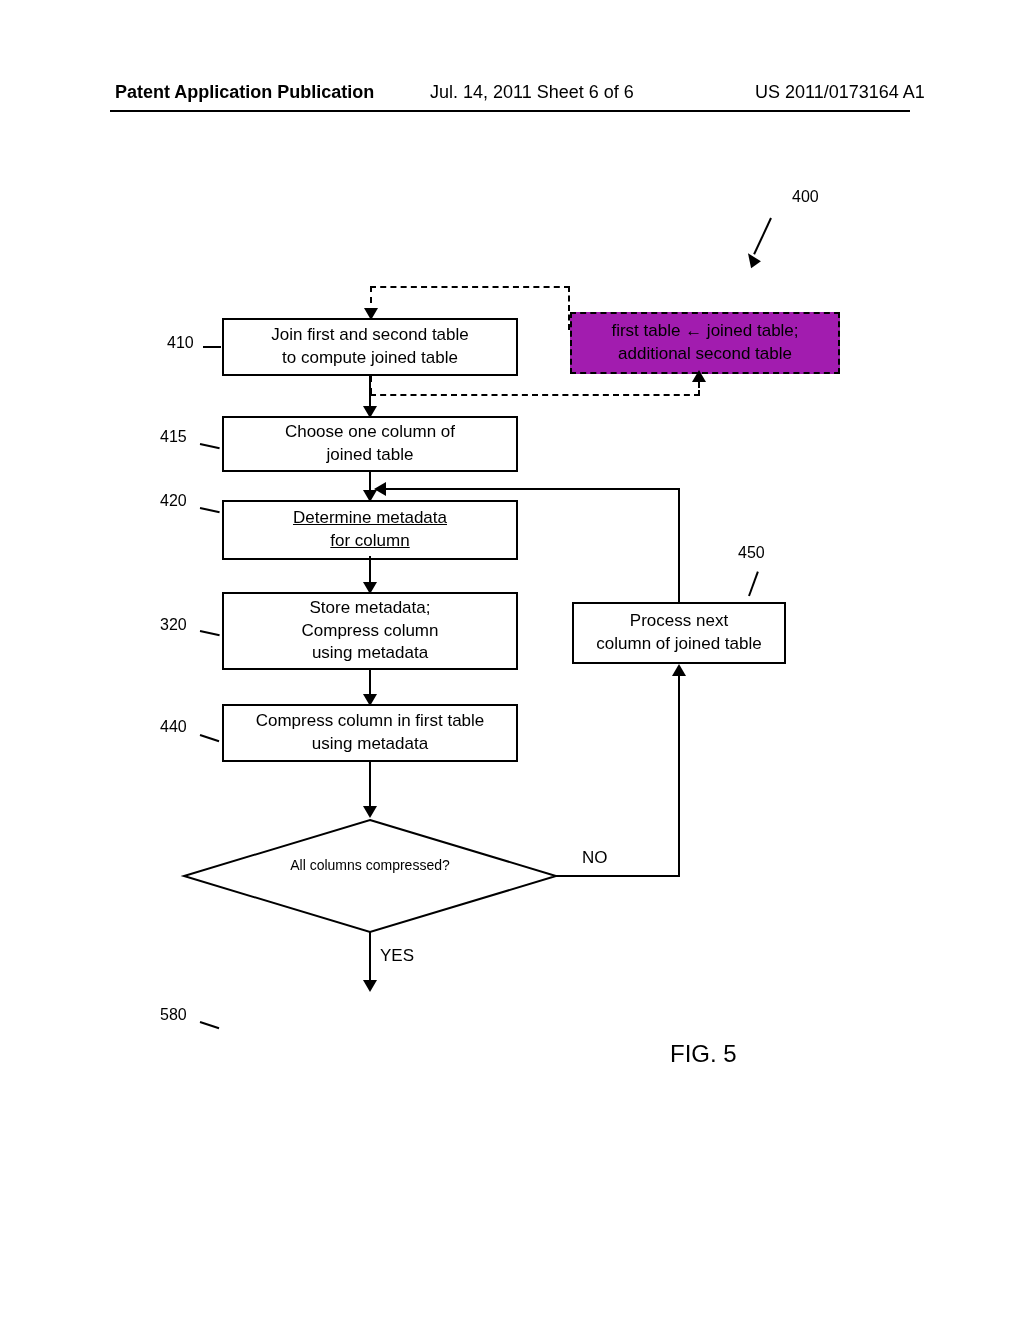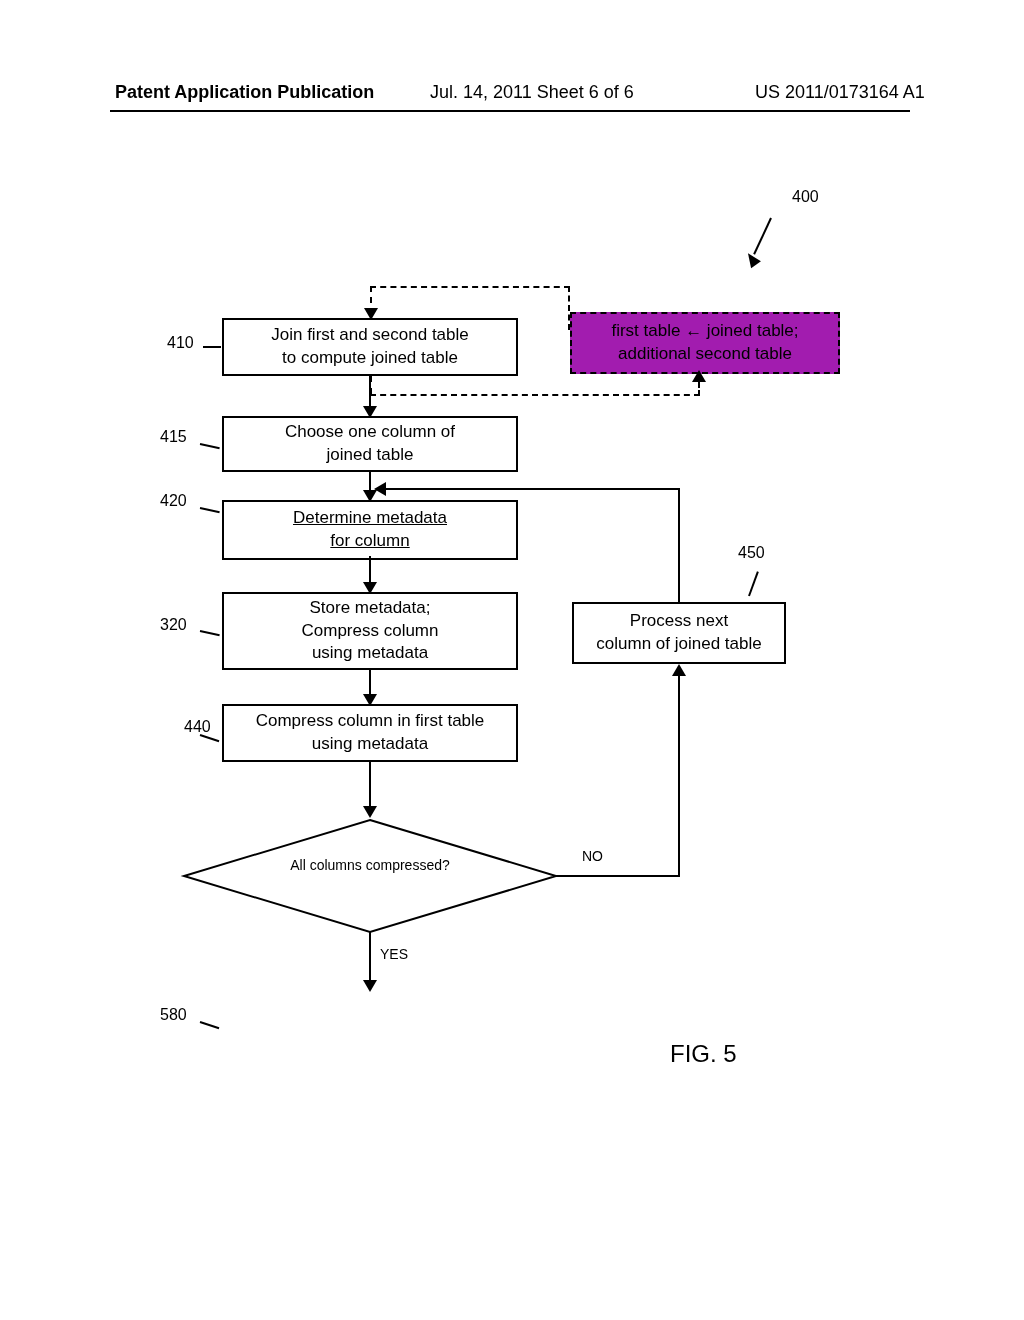--- a/index.html
+++ b/index.html
@@ -116,21 +116,21 @@
     width: 0; height: 0;
     border-left: 6px solid transparent;
     border-right: 6px solid transparent;
     border-bottom: 14px solid #000;
     transform: rotate(-35deg);
   }
   .ref-line {
     position: absolute;
     background: #000;
   }
-  .flowtext { position: absolute; font-size: 14px; }
+  .flowtext { position: absolute; font-size: 17px; }
 </style>
 </head>
 <body>
 
 <div class="header">
   <div class="header-left">Patent Application Publication</div>
   <div class="header-mid">Jul. 14, 2011  Sheet 6 of 6</div>
   <div class="header-right">US 2011/0173164 A1</div>
 </div>
 <div class="hr-line"></div>
@@ -190,21 +190,21 @@
   <div class="ref-line" style="left:200px; top:470px; width:20px; height:2px; transform:rotate(12deg); transform-origin:left;"></div>
   <div class="box" style="left:222px; top:432px; width:296px; height:78px;">
     <span style="white-space:pre-line;">Store metadata;
 Compress column
 using metadata</span>
   </div>
 
   <div class="line" style="left:369px; top:510px; width:2px; height:30px;"></div>
   <div class="arrow-down" style="left:363px; top:534px;"></div>
 
-  <div class="lbl" style="left:160px; top:558px;margin-left:24px;">440</div>
+  <div class="lbl" style="left:160px; top:558px;">440</div>
   <div class="ref-line" style="left:200px; top:574px; width:20px; height:2px; transform:rotate(18deg); transform-origin:left;"></div>
   <div class="box" style="left:222px; top:544px; width:296px; height:58px;">
     <span style="white-space:pre-line;">Compress column in first table
 using metadata</span>
   </div>
 
   <div class="line" style="left:369px; top:602px; width:2px; height:50px;"></div>
   <div class="arrow-down" style="left:363px; top:646px;"></div>
 
   <svg style="position:absolute; left:180px; top:656px;" width="380" height="120">

